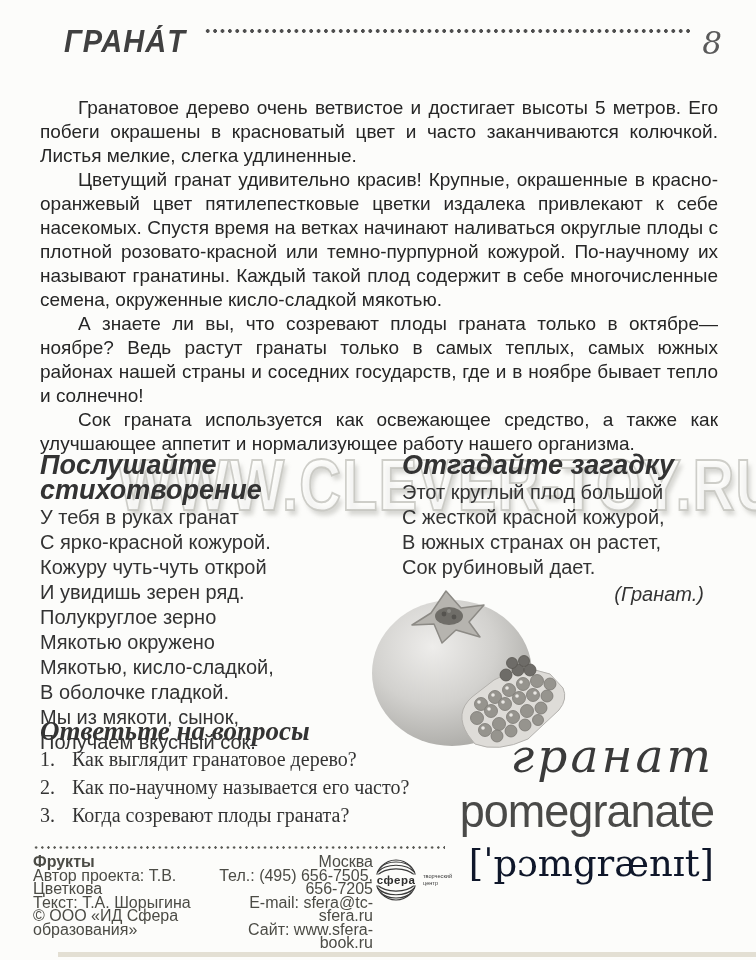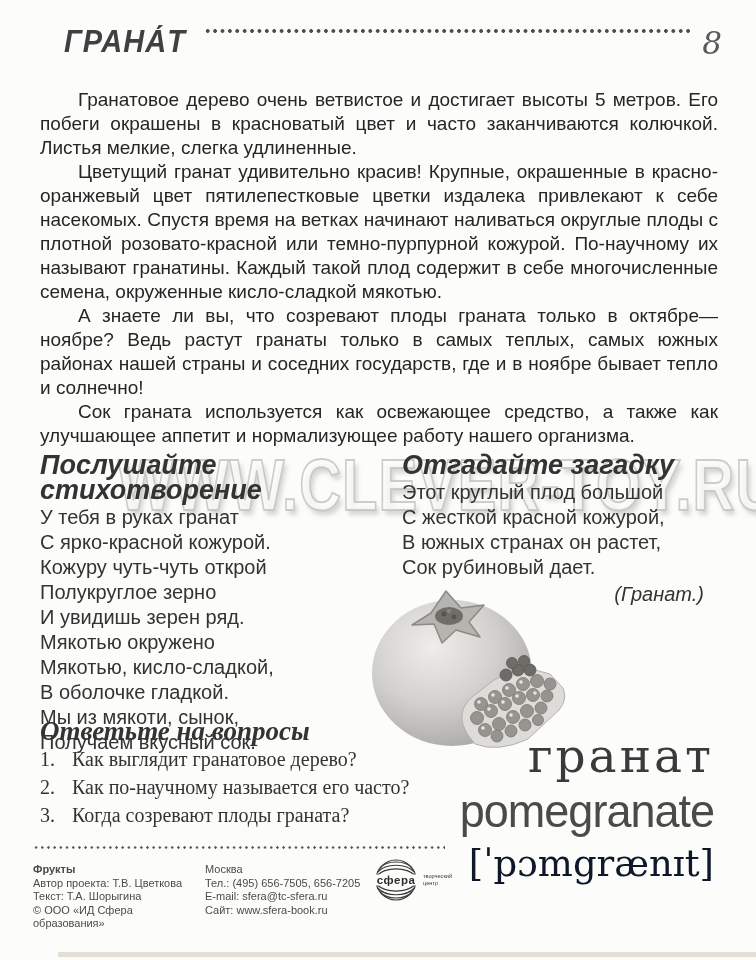--- a/index.html
+++ b/index.html
@@ -32,21 +32,21 @@
     flex:1; height:6px; margin:0 12px 4px 18px;
     background-image:radial-gradient(circle, #4d4d4d 1.7px, transparent 2.1px);
     background-size:7.4px 6px; background-repeat:repeat-x; background-position:left center;
   }
   .pagenum {
     font-family:"DejaVu Serif", serif; font-style:italic;
     font-size:31px; color:#5a5a5a; line-height:1; padding-bottom:0px;
   }
   
   .intro {
-    position:absolute; left:40px; width:678px; top:88px; z-index:2;
+    position:absolute; left:40px; width:678px; top:96px; z-index:2;
     font-size:19px; line-height:24px; text-align:justify; color:#262626;
   }
   .intro p { margin:0; text-indent:38px; }
   
   .col { position:absolute; z-index:2; font-size:20px; line-height:25px; color:#333; }
   .col-poem   { left:40px;  top:453px; width:340px; }
   .col-riddle { left:402px; top:453px; width:330px; }
   .colhead {
     font-size:27px; font-weight:bold; font-style:italic; color:#333;
     margin:0 0 2px 0; line-height:25px;
@@ -56,42 +56,42 @@
   
   .questions { position:absolute; left:40px; top:719px; width:445px; z-index:2;
     font-size:20px; line-height:25px; color:#333;font-family:Liberation Serif, serif; }
   .qrow { display:flex; margin-top:3px; }
   .qnum { width:32px; flex:none; }
   
   .pomfig { position:absolute; left:360px; top:583px; width:210px; height:170px; z-index:2; margin:0; }
   
   .vocab { position:absolute; right:42px; top:728px; width:300px; text-align:right; z-index:2; }
   .vocab-script {
-    font-family:"DejaVu Serif", serif; 
+    font-family:"DejaVu Serif", serif; font-style:italic;
     font-size:47px; font-weight:normal; color:#3a3a3a; letter-spacing:3px; line-height:56px;
   }
   .vocab-english {
     font-size:45px; color:#4a4a48; letter-spacing:-1px; line-height:54px;
     transform:scaleY(1.04);
   }
   .vocab-phonetic {
     font-family:"DejaVu Serif", serif; font-size:37px; color:#0f172a; line-height:52px;
   }
   
   .ftr { position:absolute; left:33px; top:845px; width:430px; z-index:2; color:#4b4b45; }
   .fdots {
     height:5px; width:412px;
     background-image:radial-gradient(circle, #5a5a55 1.1px, transparent 1.4px);
     background-size:6.2px 5px; background-repeat:repeat-x; background-position:left center;
     margin-bottom:5px;
   }
   .fcols { display:flex; }
-  .fcol { font-size:11px; line-height:13.5px;margin-top:8px; }
+  .fcol { font-size:16px; line-height:13.5px; }
   .fcol1 { width:172px; }
-  .fcol2 { width:168px; }
+  .fcol2 { width:168px;text-align:right; }
   .fbold { font-weight:bold; }
   .flogo { width:86px; padding-top:2px; }
   
   .bottom-strip {
     position:absolute; left:58px; right:0; bottom:3px; height:5px; z-index:3;
     background:#dcd7c9; opacity:0.8;
   }
 </style>
 </head>
 <body>
@@ -111,22 +111,22 @@
     <p>Цветущий гранат удивительно красив! Крупные, окрашенные в красно-оранжевый цвет пятилепестковые цветки издалека привлекают к себе насекомых. Спустя время на ветках начинают наливаться округлые плоды с плотной розовато-красной или темно-пурпурной кожурой. По-научному их называют гранатины. Каждый такой плод содержит в себе многочисленные семена, окруженные кисло-сладкой мякотью.</p>
     <p>А знаете ли вы, что созревают плоды граната только в октябре— ноябре? Ведь растут гранаты только в самых теплых, самых южных районах нашей страны и соседних государств, где и в ноябре бывает тепло и солнечно!</p>
     <p>Сок граната используется как освежающее средство, а также как улучшающее аппетит и нормализующее работу нашего организма.</p>
   </div>
 
   <div class="col col-poem">
     <h2 class="colhead">Послушайте стихотворение</h2>
     <div class="vline">У тебя в руках гранат</div>
     <div class="vline">С ярко-красной кожурой.</div>
     <div class="vline">Кожуру чуть-чуть открой</div>
+    <div class="vline">И увидишь зерен ряд.</div>
     <div class="vline">Полукруглое зерно</div>
-    <div class="vline">И увидишь зерен ряд.</div>
     <div class="vline">Мякотью окружено</div>
     <div class="vline">Мякотью, кисло-сладкой,</div>
     <div class="vline">В оболочке гладкой.</div>
     <div class="vline">Мы из мякоти, сынок,</div>
     <div class="vline">Получаем вкусный сок.</div>
   </div>
 
   <div class="col col-riddle">
     <h2 class="colhead">Отгадайте загадку</h2>
     <div class="vline">Этот круглый плод большой</div>

